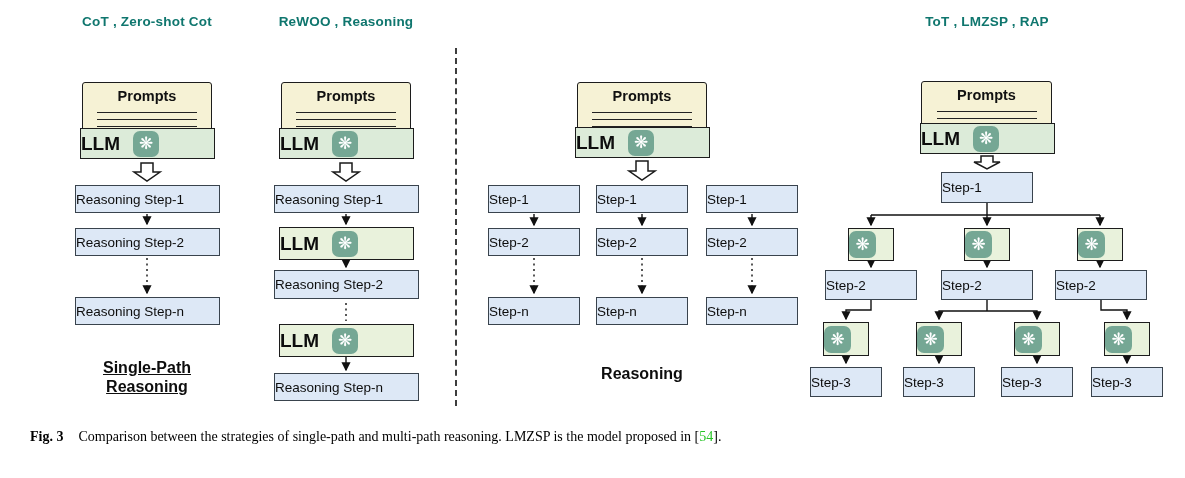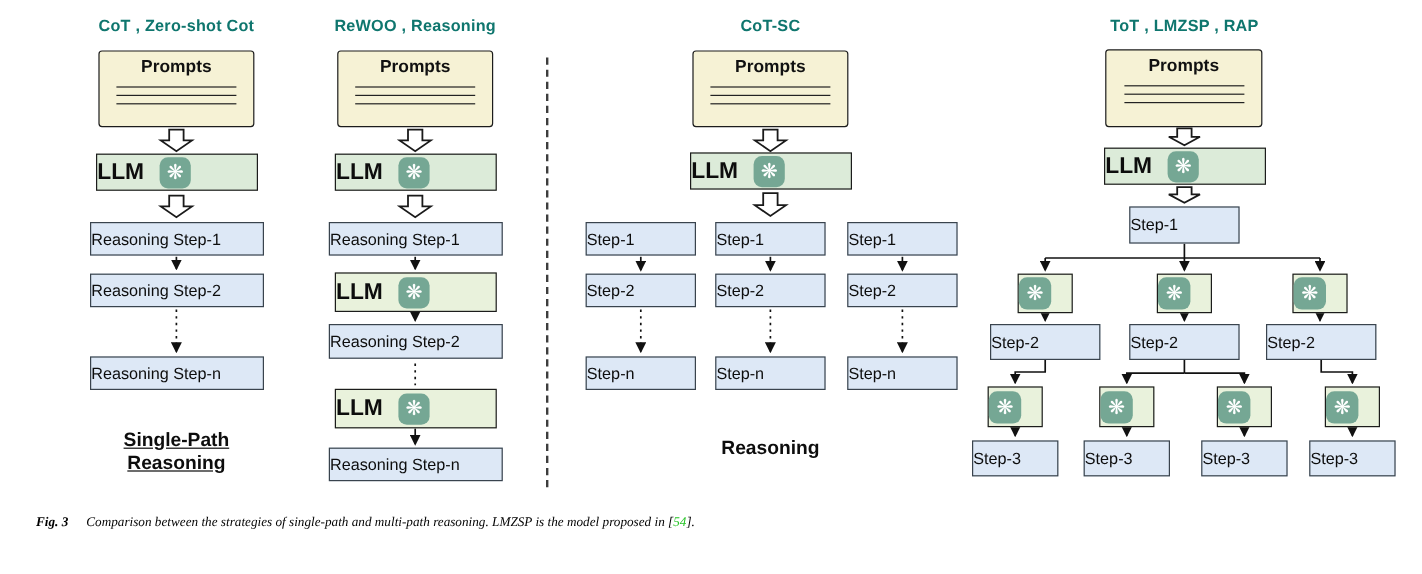--- a/index.html
+++ b/index.html
@@ -1,37 +1,37 @@
 <!DOCTYPE html>
 <html><head>
 <meta charset="utf-8">
 <style>
   html,body{margin:0;padding:0;background:#ffffff;}
   #figure{position:relative;width:1185px;height:478px;background:#ffffff;overflow:hidden;
           font-family:"Liberation Sans",sans-serif;color:#111;}
   svg.connectors{position:absolute;left:0;top:0;pointer-events:none;}
   .colhead{position:absolute;font-weight:bold;font-size:13.5px;text-align:center;color:#0f766e;letter-spacing:.2px;}
   .box{position:absolute;box-sizing:border-box;border:1.6px solid #1c1c1c;display:flex;align-items:center;justify-content:flex-start;}
-  .prompts{background:#f6f2d5;border-radius:3px;flex-direction:column;justify-content:flex-start;padding-top:5px;}
+  .prompts{background:#f6f2d5;border-radius:3px;flex-direction:column;justify-content:flex-start;padding-top:5px;margin-top:40px;}
   .prompts .ptitle{font-weight:bold;font-size:14.5px;color:#111;}
   .plines{width:100px;margin-top:8px;}
   .plines i{display:block;border-top:1.5px solid #222;}
   .plines i + i{margin-top:6px;}
   .llm{background:#dcebd9;gap:13px;}
   .llm.inner{background:#e9f2dc;}
   .llm .llmtext{font-weight:bold;font-size:19px;color:#0d0d0d;}
   .logo{width:26px;height:26px;border-radius:7px;background:#75a794;color:#fff;display:flex;
         align-items:center;justify-content:center;font-size:17px;line-height:1;}
   .step{background:#dde8f6;border-color:#39434d;border-width:1.6px;font-size:13.5px;color:#0d0d0d;}
   .iconbox{background:#e9f2dc;}
   .iconbox .logo{width:27px;height:27px;}
   .pathlabel{position:absolute;font-weight:bold;font-size:16px;line-height:19px;text-align:center;color:#0d0d0d;}
   .divider{position:absolute;left:455px;top:48px;height:358px;width:0;border-left:2px dashed #3d3d3d;}
   .caption{position:absolute;left:30px;top:429px;width:1150px;font-family:"Liberation Serif",serif;
-           font-size:11px;color:#000;white-space:nowrap;font-style:italic;}
+           font-size:14px;color:#000;white-space:nowrap;}
   .caption .figlab{font-weight:bold;margin-right:15px;}
   .caption .ref{color:#27c427;}
 </style>
 </head>
 <body>
 
 <div id="figure">
 
   <svg class="connectors" width="1185" height="478" viewBox="0 0 1185 478">
     <defs>
@@ -138,21 +138,20 @@
   </div>
   <div class="box step" style="left:274px;top:270px;width:145px;height:29px;">Reasoning Step-2</div>
   <div class="box llm inner" style="left:279px;top:324px;width:135px;height:33px;">
     <span class="llmtext">LLM</span>
     <span class="logo">
         <span>❋</span>
       </span>
   </div>
   <div class="box step" style="left:274px;top:373px;width:145px;height:28px;">Reasoning Step-n</div>
 
-  <div class="colhead" style="left:555px;top:14px;width:174px;">CoT-SC</div>
   <div class="box prompts" style="left:577px;top:42px;width:130px;height:64px;">
     <div class="ptitle">Prompts</div>
     <div class="plines">
         <i></i>
         <i></i>
         <i></i>
       </div>
   </div>
   <div class="box llm" style="left:575px;top:127px;width:135px;height:31px;">
     <span class="llmtext">LLM</span>

